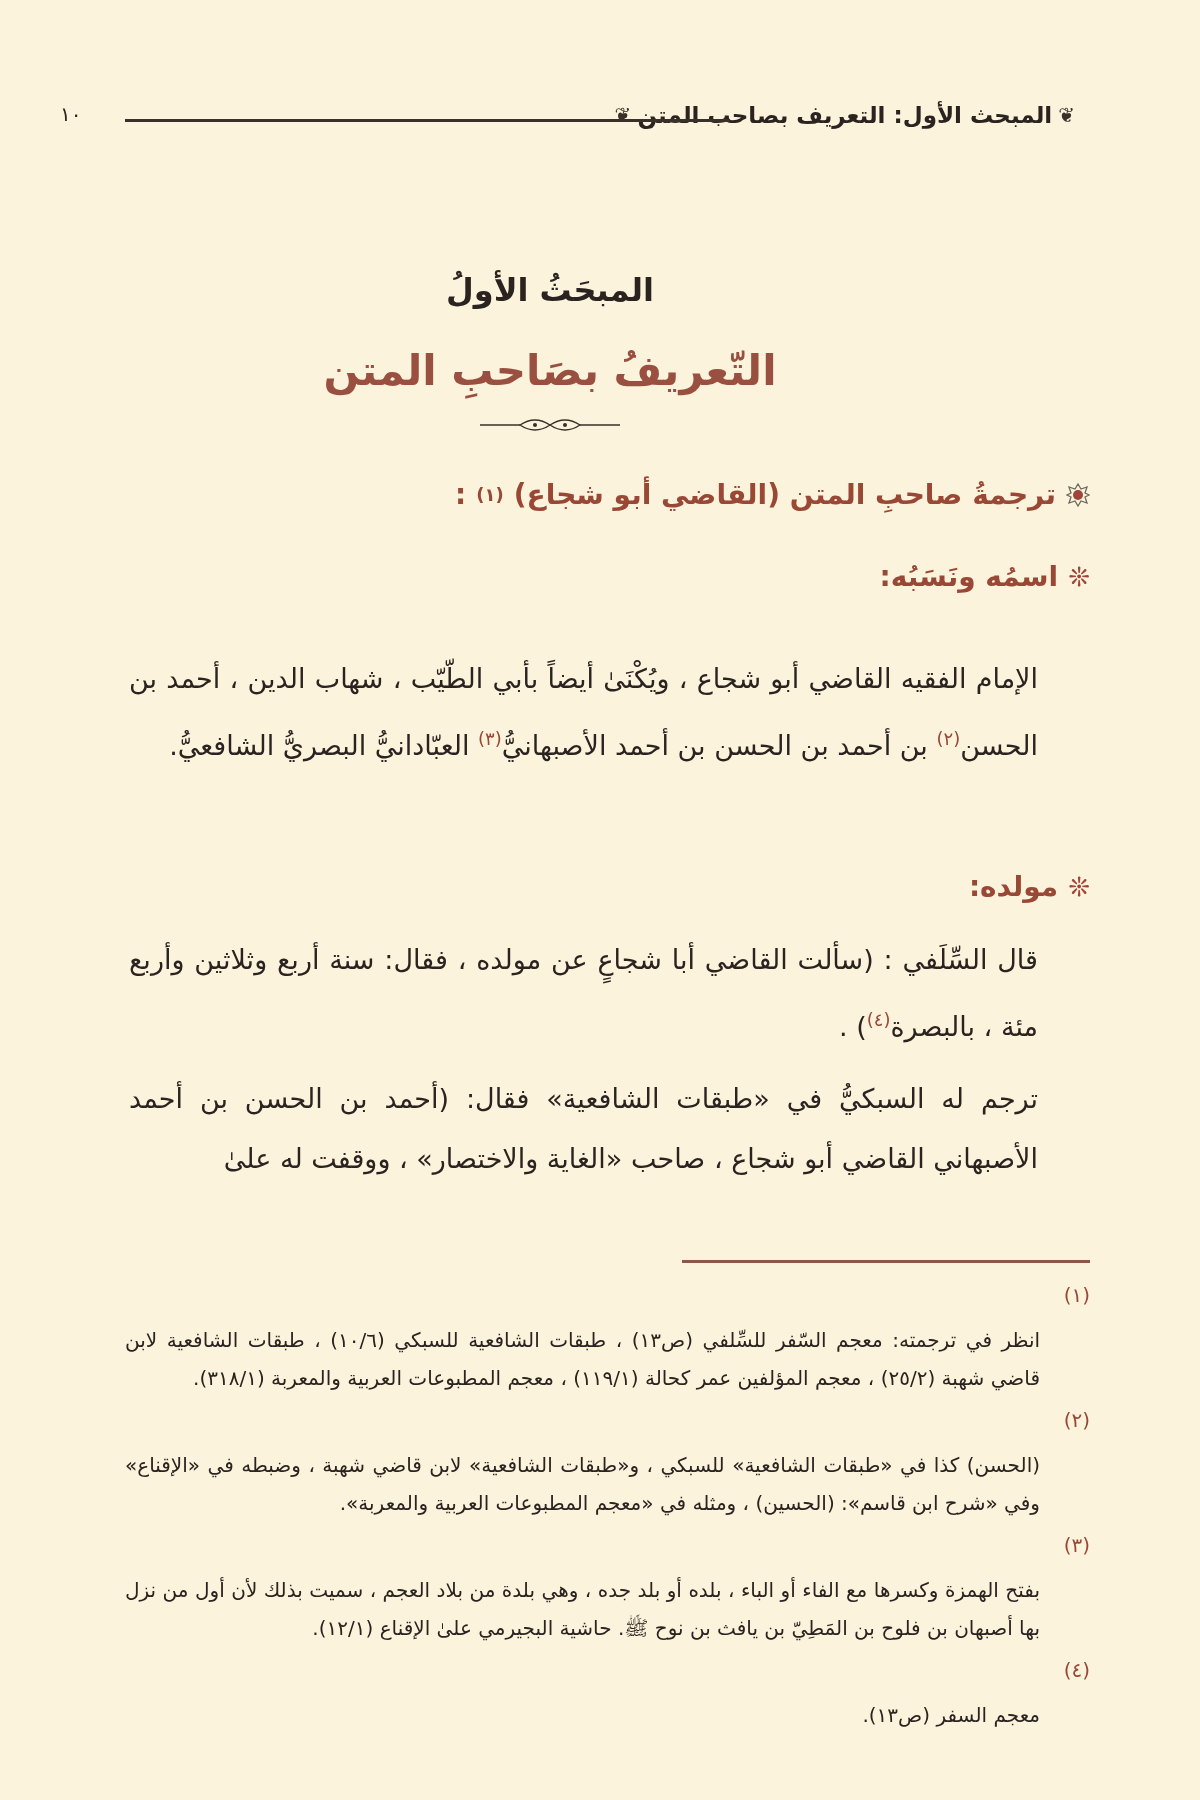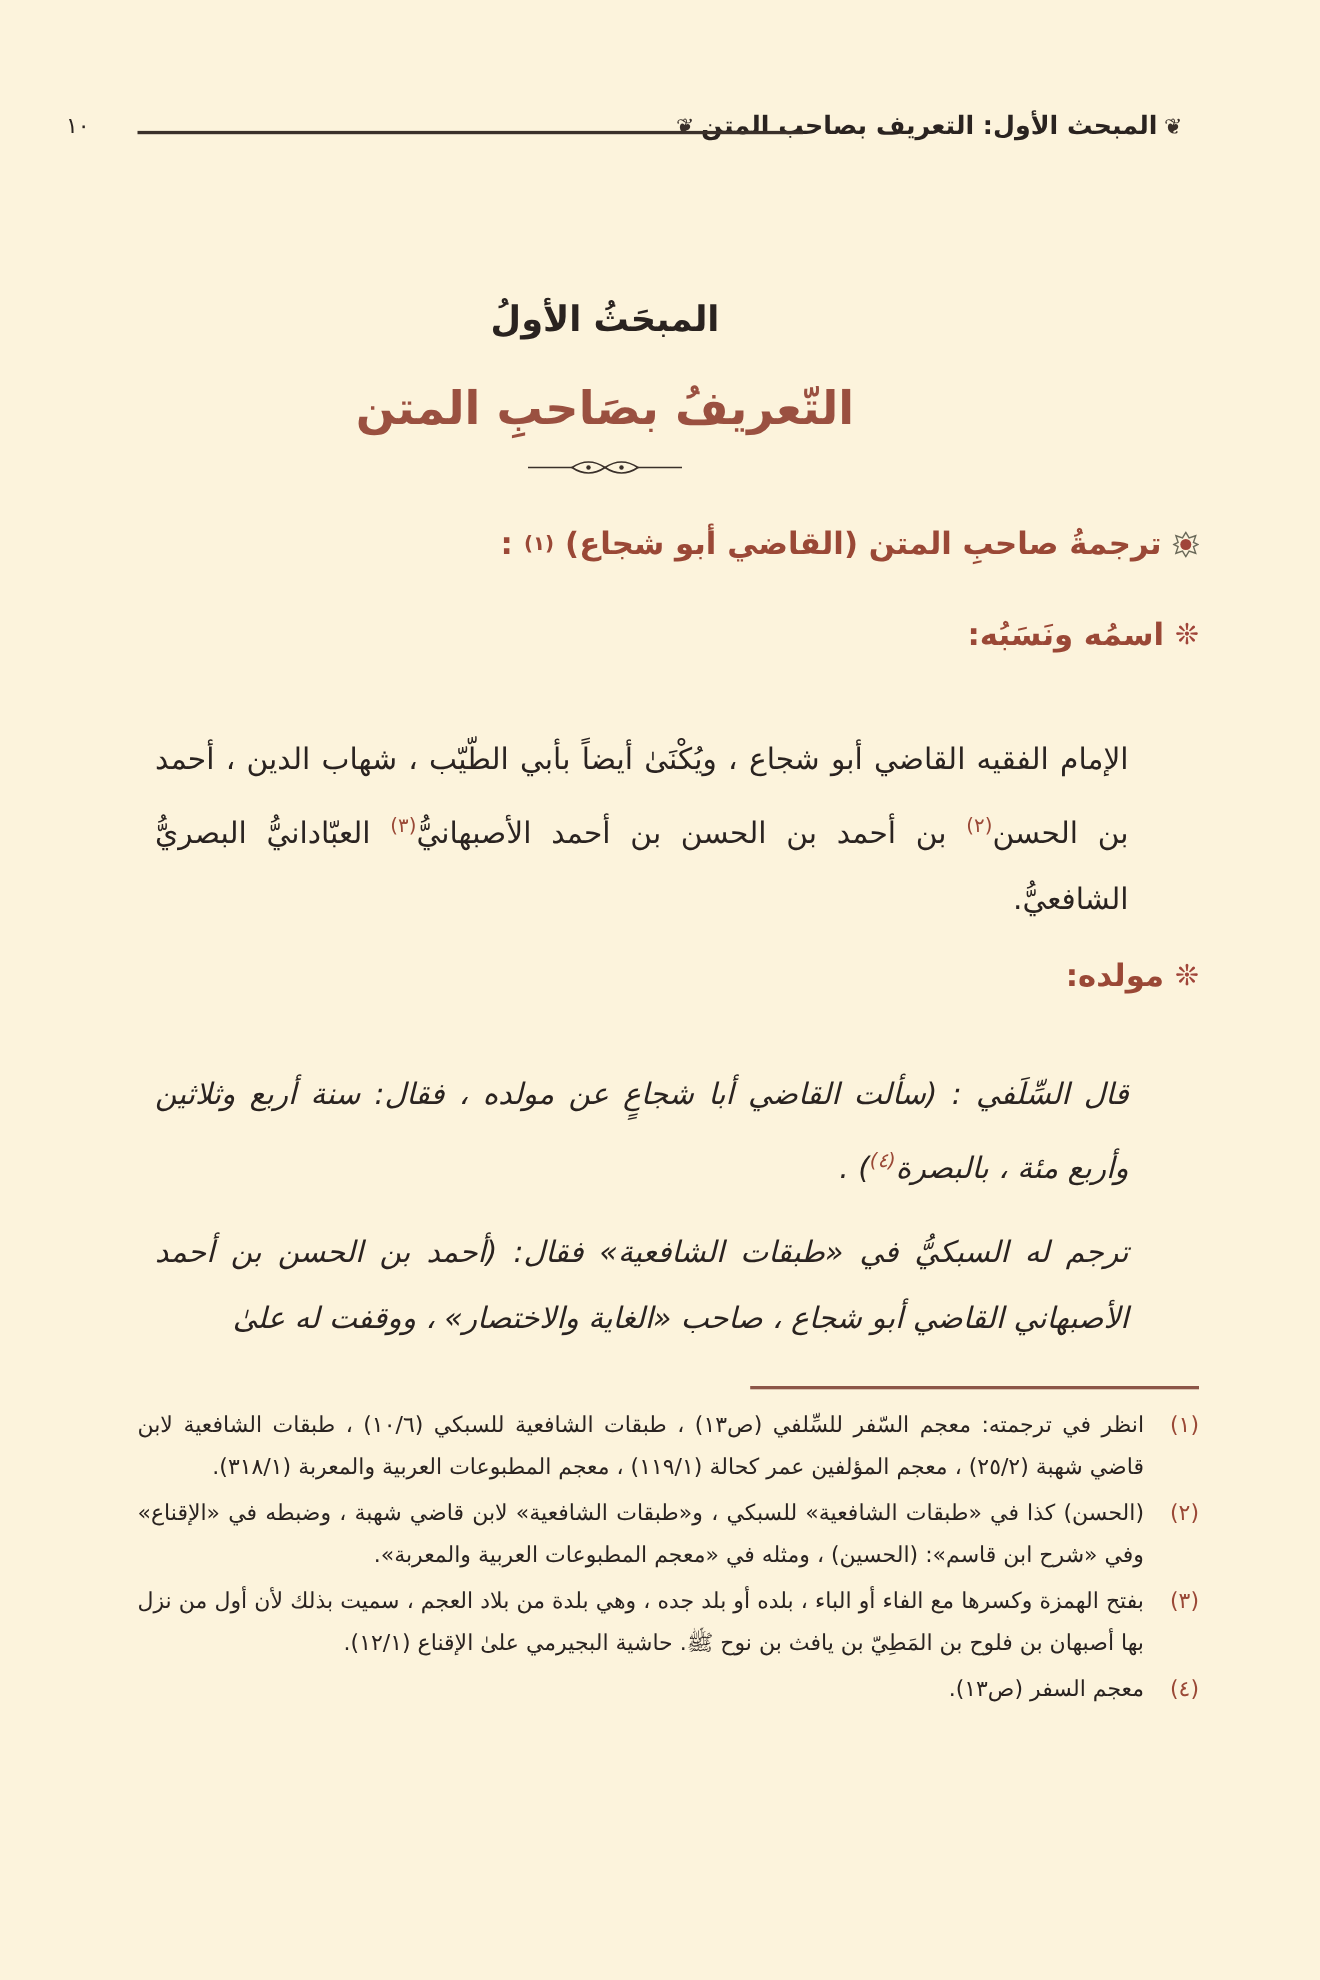--- a/index.html
+++ b/index.html
@@ -23,28 +23,28 @@
   .h-sub { font-size:32px; font-weight:bold; color:#2a2320; line-height:50px; }
   .h-main { font-size:42px; font-weight:bold; color:#9a5040; line-height:64px; margin-top:24px; }
   .divider { width:140px; margin:12px auto 0; height:20px; }
 
   .section-title { position:absolute; right:110px; font-size:28px; font-weight:bold; color:#9a4836; white-space:nowrap; display:flex; align-items:center; gap:10px; }
   .star8 { display:inline-block; width:24px; height:24px; }
   .bullet { color:#a0453a; font-size:26px; }
   .sup { color:#9a4836; font-size:18px; vertical-align:super; }
 
   .body-text { position:absolute; right:110px; left:125px; font-size:27px; line-height:60px; text-align:justify; text-align-last:right; }
-  .body-text p { margin:16px; }
+  .body-text p { margin:4px; }
   .indent { padding-right:48px; }
 
   .fn-rule { position:absolute; top:1260px; right:110px; width:408px; height:3px; background:#8c5648; }
   .footnotes { position:absolute; top:1276px; right:110px; left:125px; font-size:20px; line-height:38px; }
   .fn { display:flex; gap:14px; margin-bottom:4px; }
   .fn .num { color:#9a4836; white-space:nowrap; min-width:36px; }
-  .fn .txt { flex:1; text-align:justify; }
+  .fn .txt { flex:1; text-align:justify;margin-top:45px; }
 </style>
 </head>
 <body>
 
 <div class="page">
 
   <div class="run-head">
     <div class="title">
       <span class="orn">❦</span>
       <span>المبحث الأول: التعريف بصاحب المتن</span>
@@ -84,21 +84,21 @@
 
   <div class="body-text" style="top:645px;">
     <p class="indent"><span>الإمام الفقيه القاضي أبو شجاع ، ويُكْنَىٰ أيضاً بأبي الطّيّب ، شهاب الدين ، أحمد بن الحسن</span><span class="sup">(٢)</span><span> بن أحمد بن الحسن بن أحمد الأصبهانيُّ</span><span class="sup">(٣)</span><span> العبّادانيُّ البصريُّ الشافعيُّ.</span></p>
   </div>
 
   <div class="section-title" style="top:870px;">
     <span class="bullet">❊</span>
     <span>مولده:</span>
   </div>
 
-  <div class="body-text" style="top:950px;font-style:italic;">
+  <div class="body-text" style="top:926px;">
     <p class="indent"><span>قال السِّلَفي : (سألت القاضي أبا شجاعٍ عن مولده ، فقال: سنة أربع وثلاثين وأربع مئة ، بالبصرة</span><span class="sup">(٤)</span><span>) .</span></p>
     <p class="indent" style="margin-top:12px;">ترجم له السبكيُّ في «طبقات الشافعية» فقال: (أحمد بن الحسن بن أحمد الأصبهاني القاضي أبو شجاع ، صاحب «الغاية والاختصار» ، ووقفت له علىٰ</p>
   </div>
 
   <div class="fn-rule"></div>
 
   <div class="footnotes">
     <div class="fn">
       <span class="num">(١)</span>
       <span class="txt">انظر في ترجمته: معجم السّفر للسِّلفي (ص١٣) ، طبقات الشافعية للسبكي (١٠/٦) ، طبقات الشافعية لابن قاضي شهبة (٢٥/٢) ، معجم المؤلفين عمر كحالة (١١٩/١) ، معجم المطبوعات العربية والمعربة (٣١٨/١).</span>

